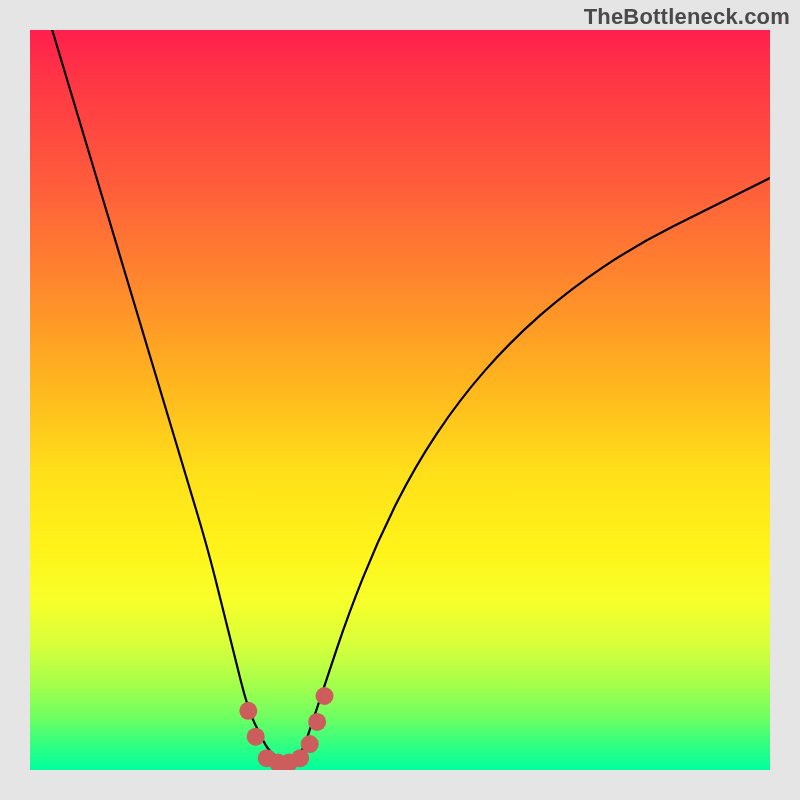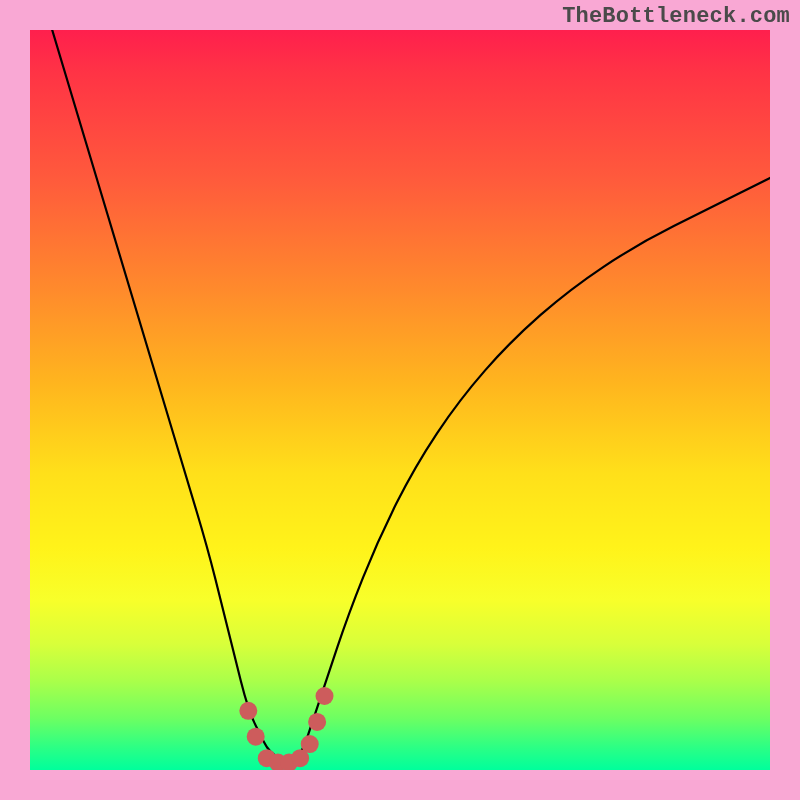--- a/index.html
+++ b/index.html
@@ -9,22 +9,21 @@
     height: 800px;
     overflow: hidden;
     background: #000;
     font-family: Arial, Helvetica, sans-serif;
   }
 
   .outer {
     position: relative;
     width: 800px;
     height: 800px;
-    background: #f9a8d4;
-    font-family: Liberation Mono, monospace;
+    background: #e5e5e5;
   }
 
   .watermark {
     position: absolute;
     top: 4px;
     right: 10px;
     color: #4a4a4a;
     font-size: 22px;
     font-weight: 600;
     letter-spacing: 0.2px;

